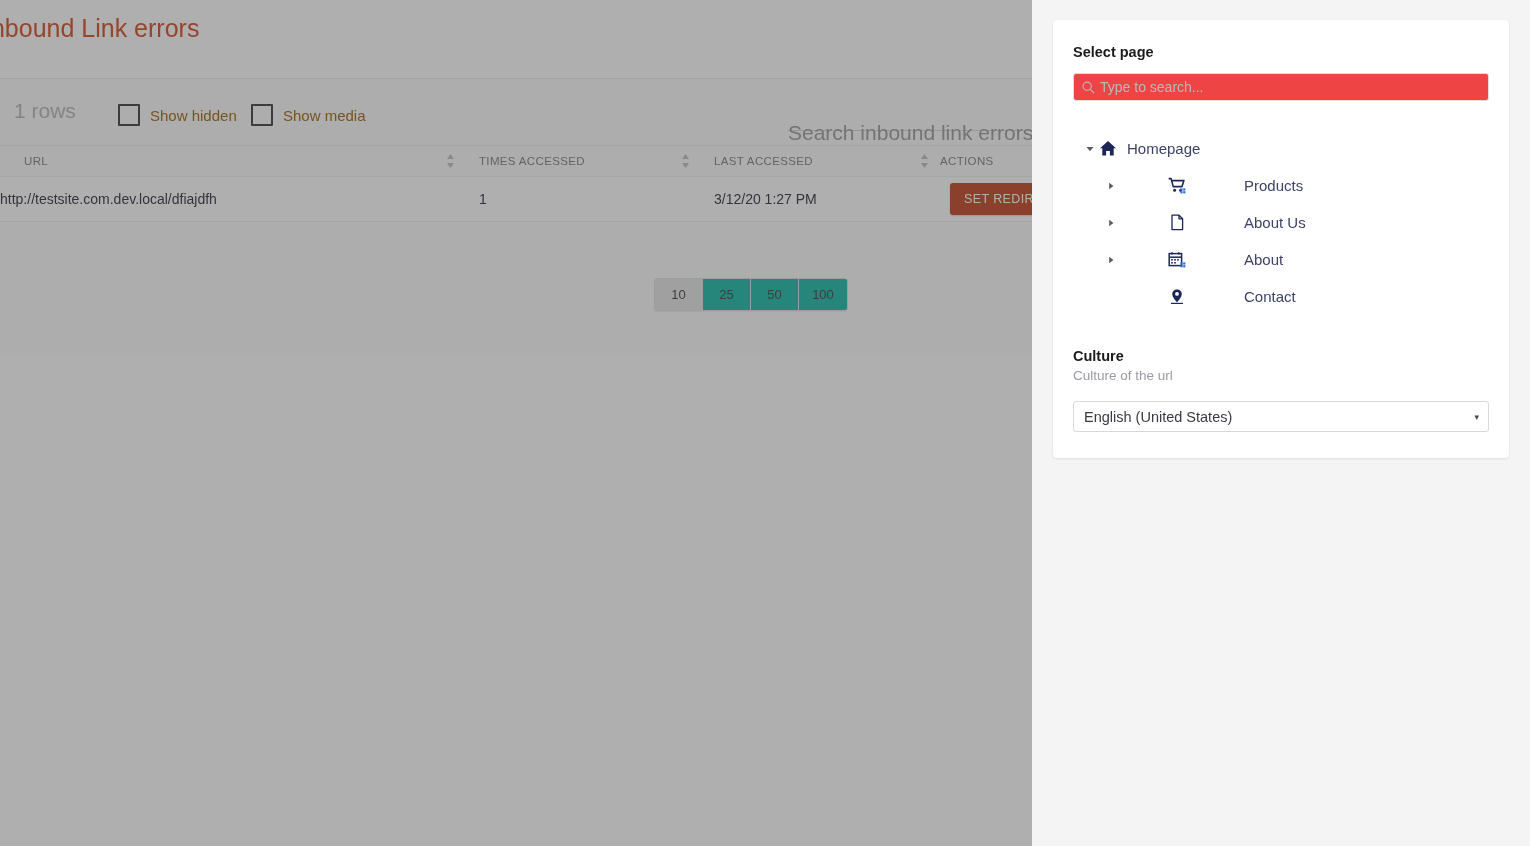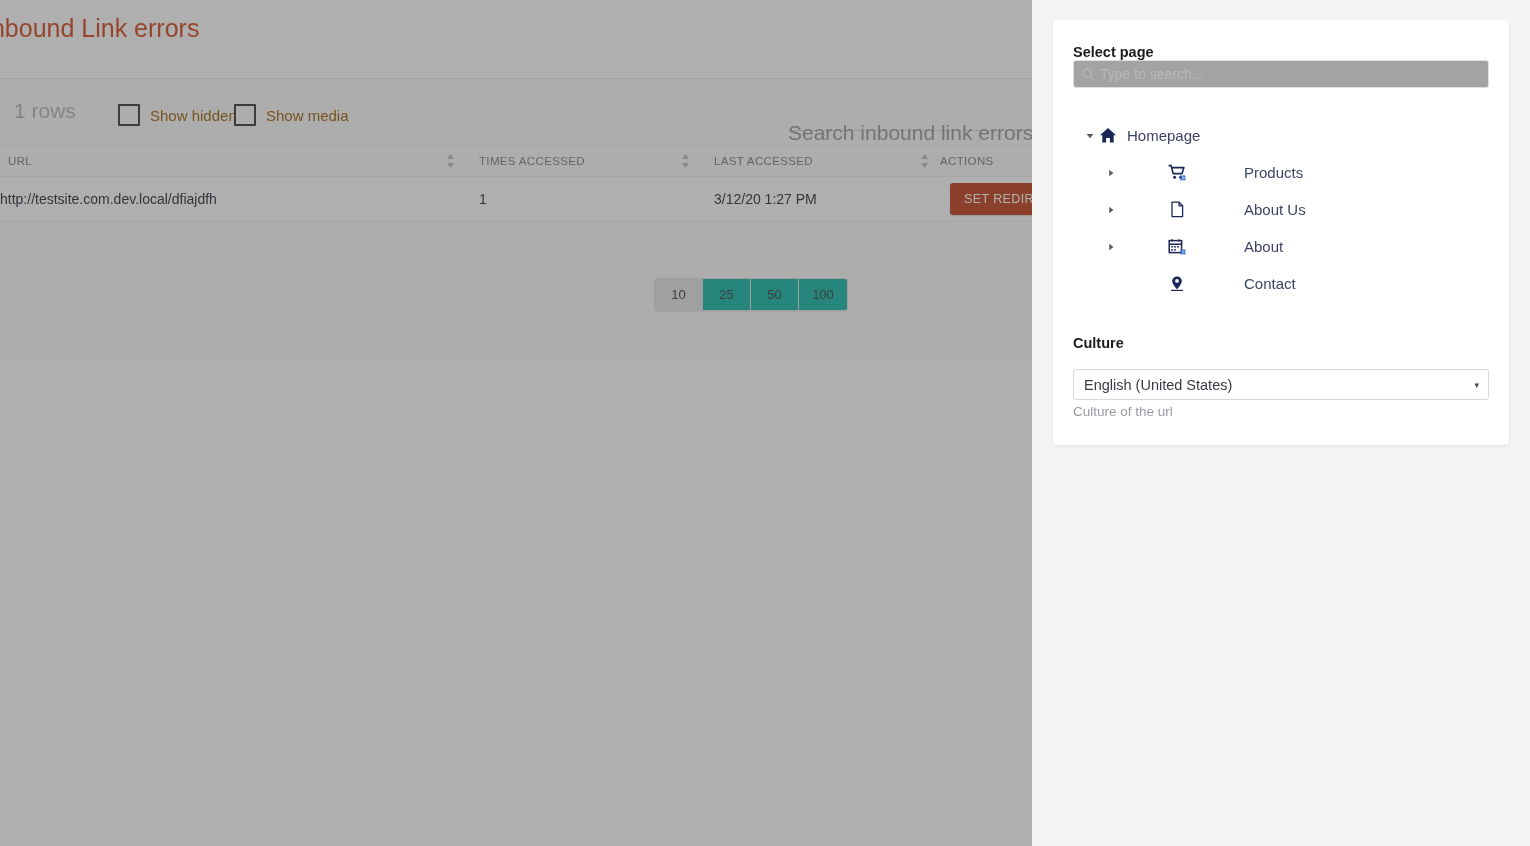--- a/index.html
+++ b/index.html
@@ -44,21 +44,21 @@
   #rows-count {
     position: absolute; left: 14px; top: 20px;
     font-size: 21px; color: #b5b5b5; font-weight: 300;
     white-space: nowrap;
   }
   .checkbox-group {
     position: absolute; top: 25px;
     display: flex; align-items: center; gap: 10px;
   }
   #cb-hidden { left: 118px; }
-  #cb-media  { left: 234px; }
+  #cb-media  { left: 251px; }
   .cb-box {
     width: 22px; height: 22px;
     border: 2px solid #3a3a3a;
     background: transparent;
     border-radius: 1px;
     display: block;
   }
   .cb-label { font-size: 15px; color: #a16207; white-space: nowrap; }
   #search-wrap {
     position: absolute; left: 788px; top: 18px;
@@ -76,21 +76,21 @@
     position: relative; height: 32px;
     border-top: 1px solid #eeeeee;
     border-bottom: 1px solid #eeeeee;
     background: #fbfbfb;
   }
   .th {
     position: absolute; top: 9px;
     font-size: 11.5px; letter-spacing: .35px;
     color: #7d7d7d; text-transform: uppercase; white-space: nowrap;
   }
-  #th-url { left: 8px; }
+  #th-url { left: 24px; }
   #th-times { left: 479px; }
   #th-last { left: 714px; }
   #th-actions { left: 940px; }
   .sort-ico {
     position: absolute; top: 8px;
     width: 9px; height: 14px;
     color: #bdbdbd;
   }
   .sort-ico svg { display: block; }
   #sort-url { left: 446px; }
@@ -166,27 +166,28 @@
     position: absolute;
     left: 21px; top: 20px;
     width: 456px;
     background: #ffffff;
     border-radius: 4px;
     box-shadow: 0 1px 3px rgba(0,0,0,.09);
     padding: 24px 20px 26px 20px;
   }
   #select-page-heading {
     font-size: 14.5px; font-weight: bold; color: #1b1b1b;
+    margin-bottom: 13px;
   }
   #tree-search {
     position: relative;
     height: 28px;
     border: 1px solid #dedee0;
     border-radius: 3px;
-    background: #a3a3a3;
+    background: #ef4444;
     display: flex; align-items: flex-start;
     padding-left: 26px;
   }
   #tree-search-icon {
     position: absolute; left: 8px; top: 7px;
     width: 13px; height: 13px; color: #b9b9bd;
   }
   #tree-search-icon svg { display: block; }
   #tree-search-input {
     border: none; outline: none;
@@ -457,24 +458,24 @@
               <path d="M3 15.4 L15 15.4" stroke="currentColor" stroke-width="1.2"></path>
             </svg>
           </span>
           <span class="node-label">Contact</span>
         </div>
 
       </div>
 
       <div id="culture-section">
         <div id="culture-heading">Culture</div>
+        <div id="culture-desc">Culture of the url</div>
         <div id="culture-select-wrap">
           <span id="culture-value">English (United States)</span>
           <span id="culture-caret">▾</span>
         </div>
-        <div id="culture-desc">Culture of the url</div>
       </div>
 
     </div>
   </div>
 
 
 </div>
 
 </body></html>

